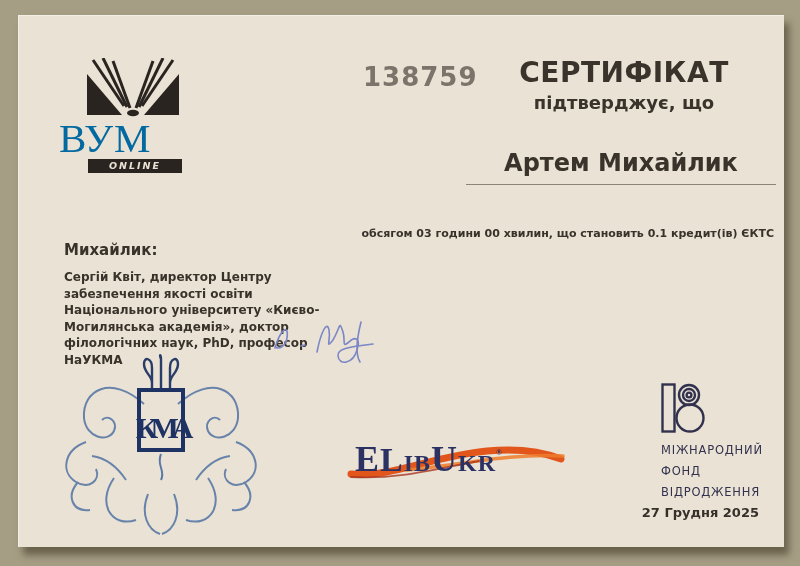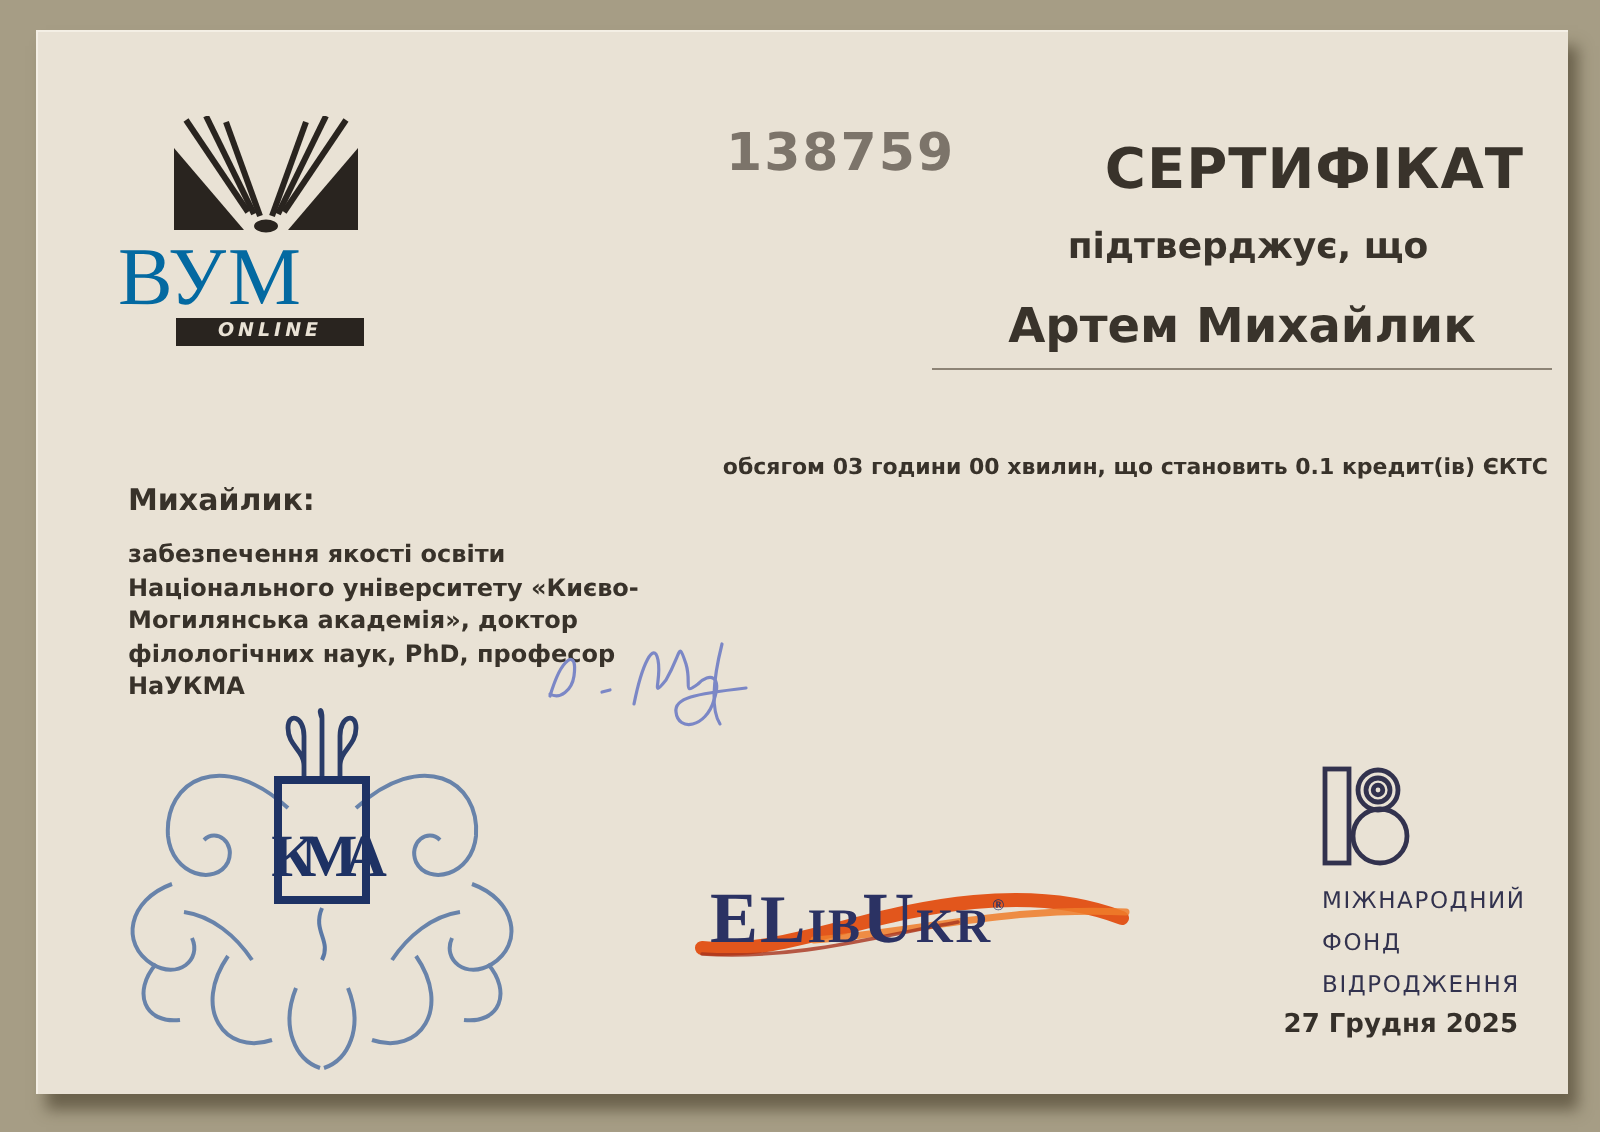--- a/index.html
+++ b/index.html
@@ -29,21 +29,21 @@
   .vum-bar span {
     color:#e9e2d5; font-size:9.5px; font-weight:bold; font-style:italic;
     letter-spacing:2px; line-height:14px;
   }
   
   .cert-number {
     position:absolute; left:344px; top:46px;
     font-size:26px; font-weight:bold; letter-spacing:1px; color:#7c746a;
   }
   .title-block { position:absolute; right:10px; top:40px; width:300px; text-align:center; }
-  .cert-title { font-size:28px; font-weight:bold; letter-spacing:0.5px; color:#39332b; margin:12px;text-align:right; }
+  .cert-title { font-size:28px; font-weight:bold; letter-spacing:0.5px; color:#39332b; margin:0; }
   .cert-subtitle { font-size:18px; font-weight:bold; color:#39332b; margin-top:3px; }
   
   .recipient-block {
     position:absolute; left:447px; top:133px; width:310px; text-align:center;
     border-bottom:1.5px solid #8d8476; padding-bottom:7px;
   }
   .recipient-name { font-size:24px; font-weight:bold; color:#39332b; white-space:nowrap;margin-top:24px; }
   .course-line1 { position:absolute; right:10px; top:185px; font-size:12px; font-weight:bold; white-space:nowrap; }
   .course-line2 { position:absolute; right:10px; top:211px; font-size:11px; font-weight:bold; white-space:nowrap; }
   
@@ -97,20 +97,21 @@
       <div class="cert-subtitle">підтверджує, що</div>
     </div>
 
     <div class="recipient-block">
       <span class="recipient-name">Артем Михайлик</span>
     </div>
     <div class="course-line2">обсягом 03 години 00 хвилин, що становить 0.1 кредит(ів) ЄКТС</div>
 
     <div class="instructor-label">Михайлик:</div>
     <div class="instructor-desc">
+      <div>Сергій Квіт, директор Центру</div>
       <div>забезпечення якості освіти</div>
       <div>Національного університету «Києво-</div>
       <div>Могилянська академія», доктор</div>
       <div>філологічних наук, PhD, професор</div>
       <div>НаУКМА</div>
     </div>
 
     <svg class="signature" width="150" height="82" viewBox="0 0 150 82">
       <g stroke="#7b87c6" stroke-width="1.6" fill="none" stroke-linecap="round">
         <path d="M14,54 C20,34 28,30 26,44 C25,51 19,56 14,53"></path>

